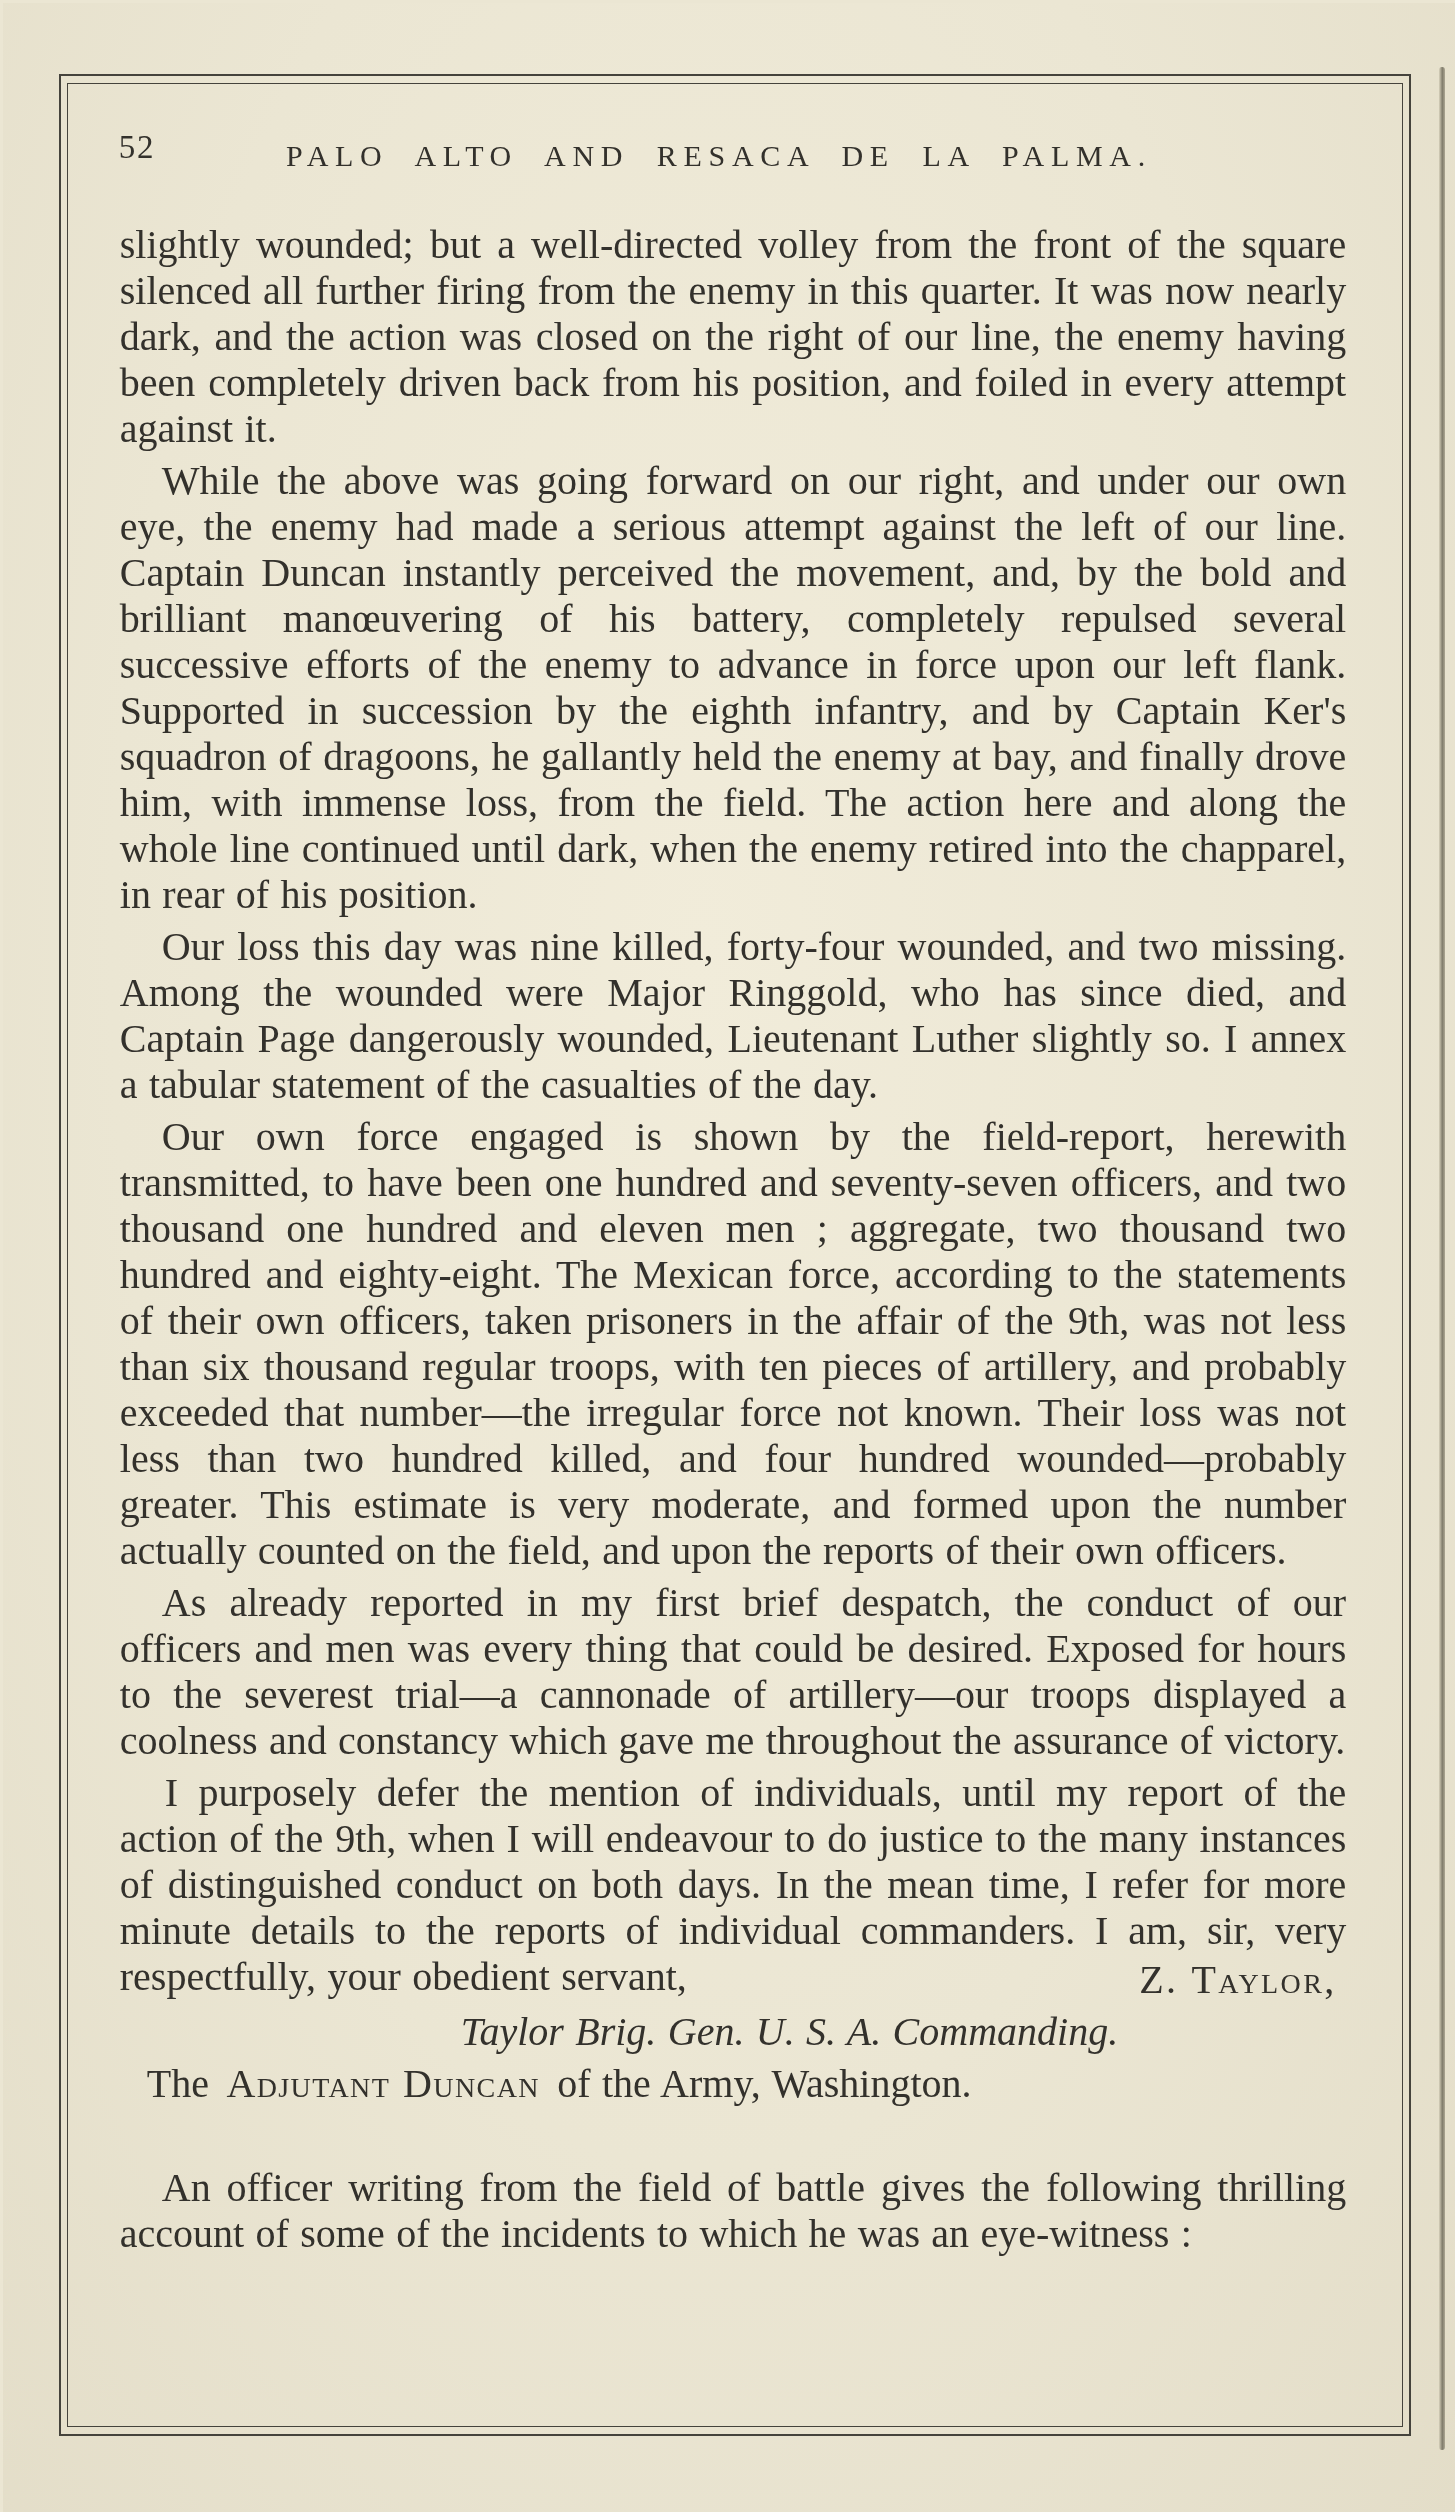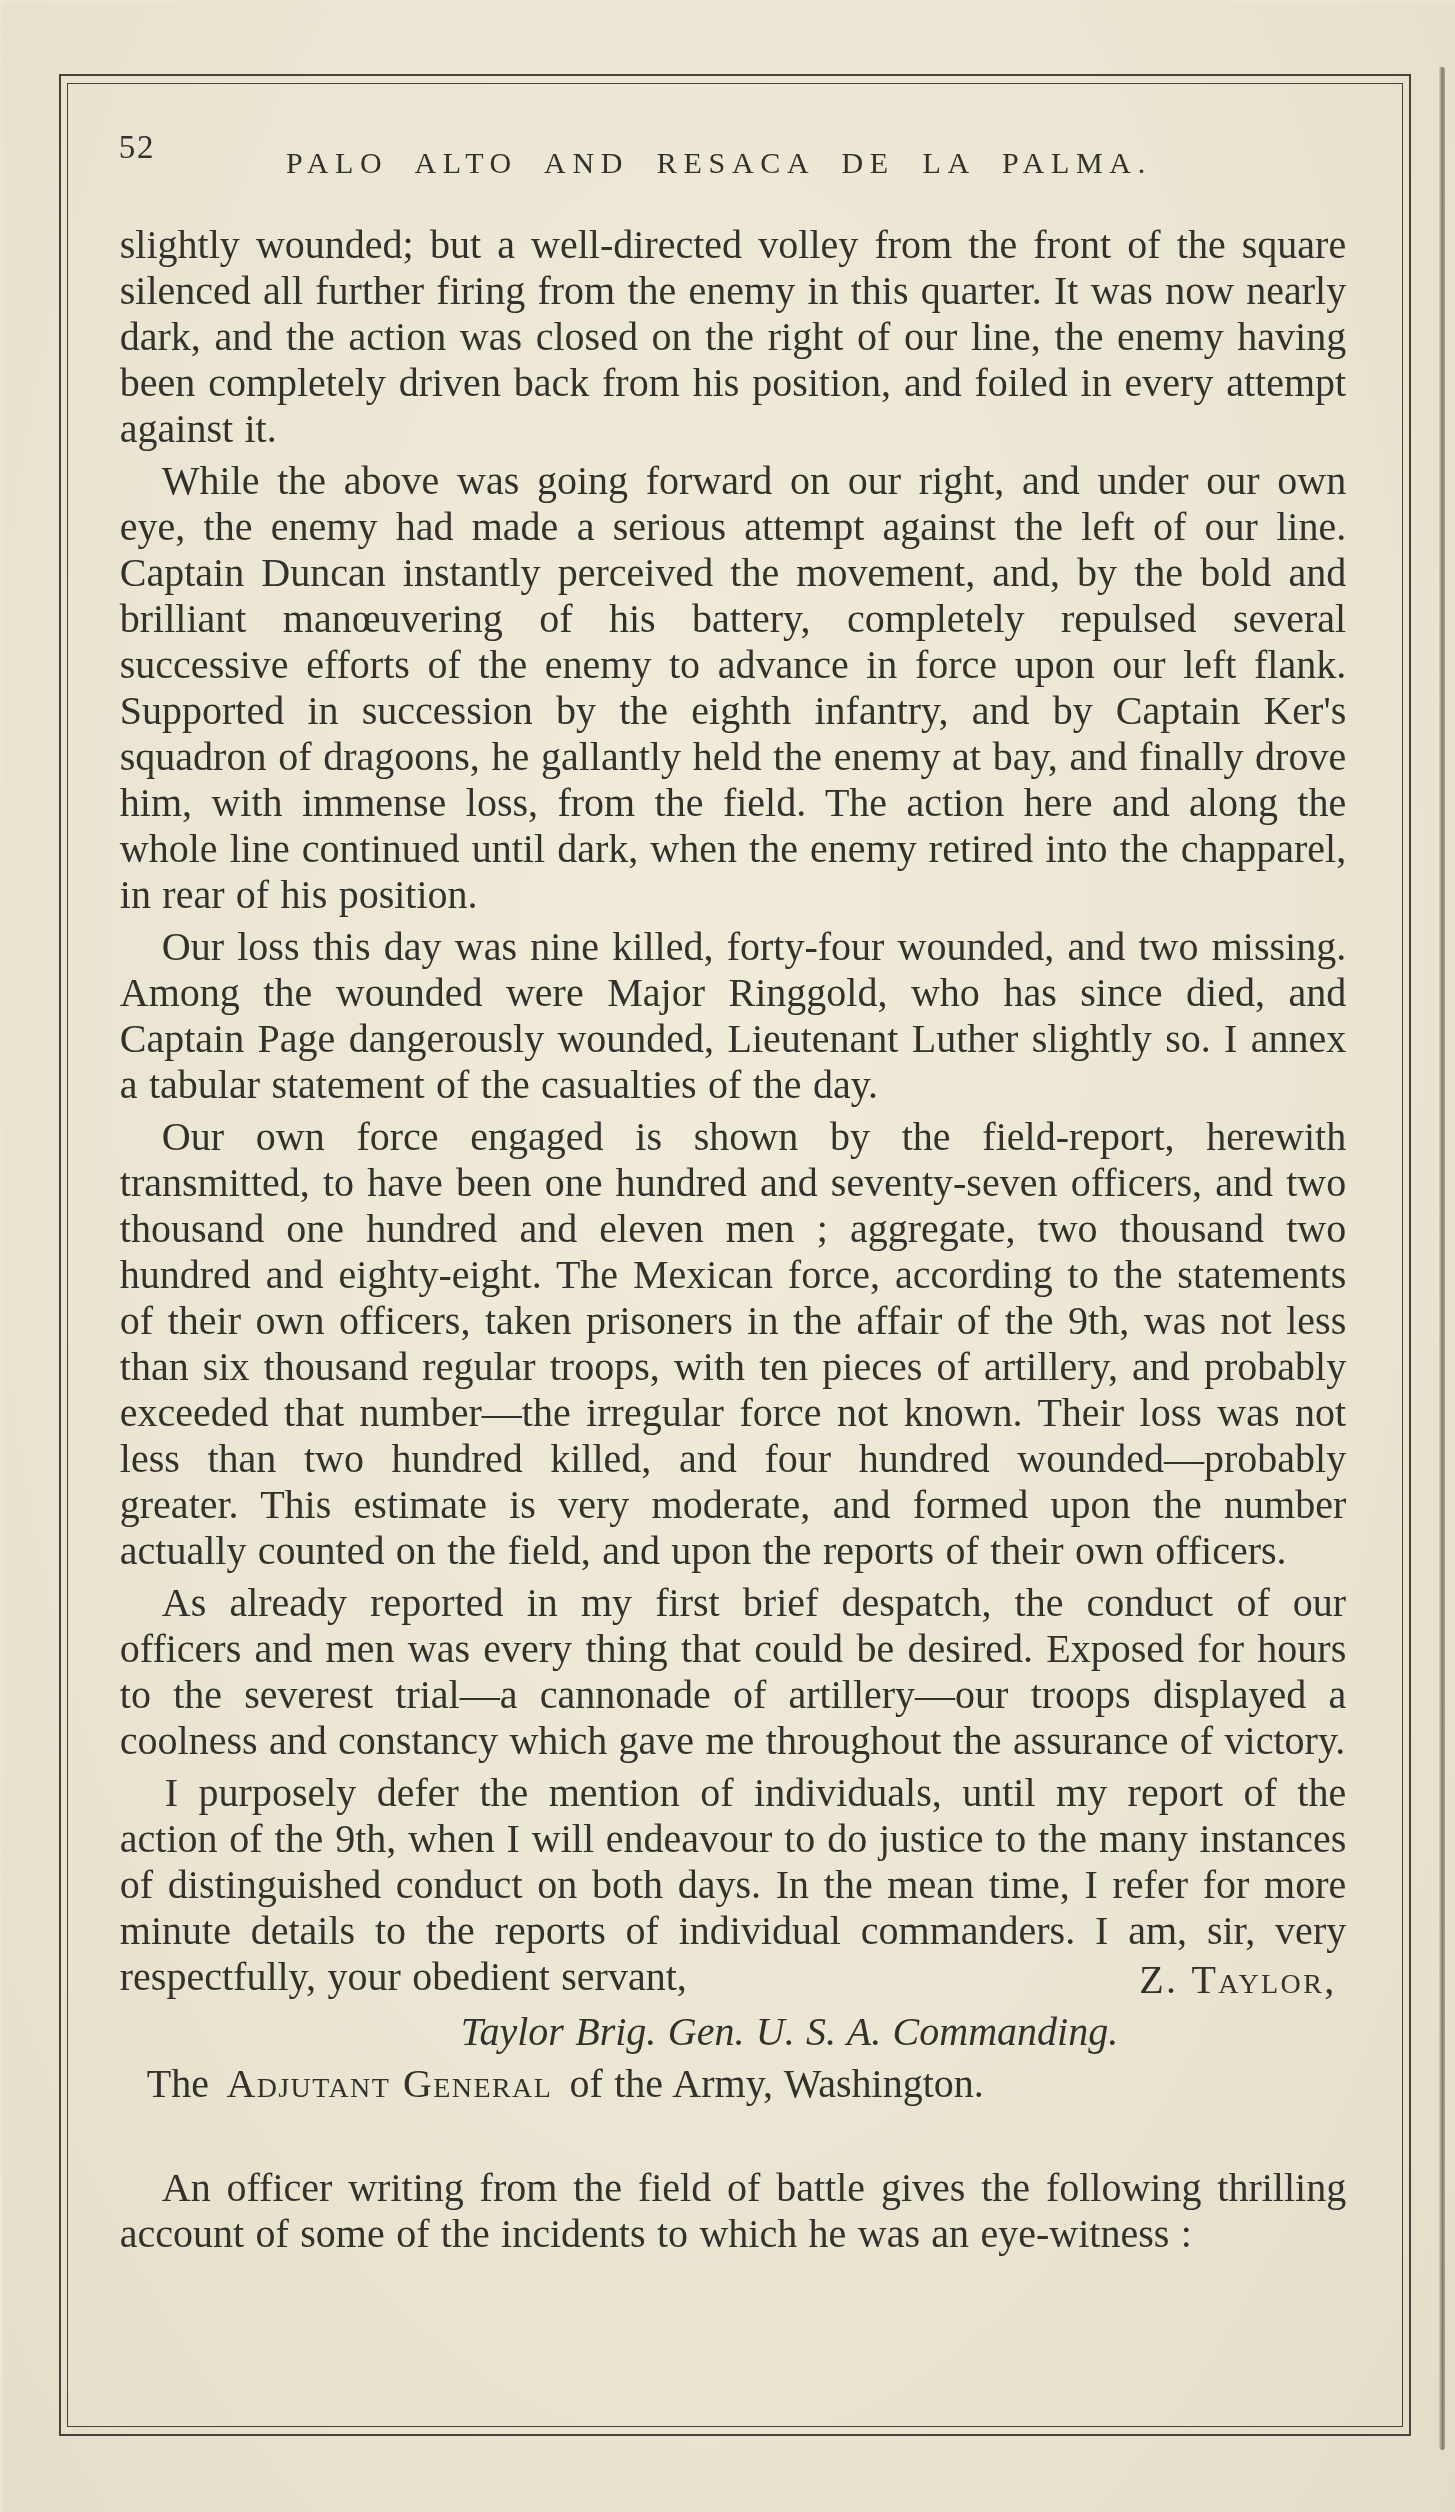--- a/index.html
+++ b/index.html
@@ -25,21 +25,21 @@
     width:100%; height:100%;
     border: 1.4px solid var(--rule, #45433c);
     padding: 33px 50px 0 46px;
   }
   .page-header { position:relative; height:48px; margin-top:7.7px; margin-bottom:29px; }
   .page-number {
     position:absolute; left:1.9px; top:1.9px;
     font-size:33px; letter-spacing:1.9px;
   }
   .running-title {
-    position:absolute; left:39px; right:67px; top:19px;
+    position:absolute; left:39px; right:67px; top:12px;
     text-align:center;
     font-size:30px; font-weight:normal;
     letter-spacing:6.7px; word-spacing:13.5px;
     white-space:nowrap;
   }
   .body-text {
     font-size:40px;
     line-height:46px;
     text-align:justify;
     word-spacing:1.4px;
@@ -93,21 +93,21 @@
         <p class="para">Our loss this day was nine killed, forty-four wounded, and two missing. Among the wounded were Major Ringgold, who has since died, and Captain Page dangerously wounded, Lieutenant Luther slightly so.  I annex a tabular statement of the casualties of the day.</p>
 
         <p class="para">Our own force engaged is shown by the field-report, herewith transmitted, to have been one hundred and seventy-seven officers, and two thousand one hundred and eleven men ; aggregate, two thousand two hundred and eighty-eight.  The Mexican force, according to the statements of their own officers, taken prisoners in the affair of the 9th, was not less than six thousand regular troops, with ten pieces of artillery, and probably exceeded that number—the irregular force not known.  Their loss was not less than two hundred killed, and four hundred wounded—probably greater.  This estimate is very moderate, and formed upon the number actually counted on the field, and upon the reports of their own officers.</p>
 
         <p class="para">As already reported in my first brief despatch, the conduct of our officers and men was every thing that could be desired.  Exposed for hours to the severest trial—a cannonade of artillery—our troops displayed a coolness and constancy which gave me throughout the assurance of victory.</p>
 
         <p class="para"><span>I purposely defer the mention of individuals, until my report of the action of the 9th, when I will endeavour to do justice to the many instances of distinguished conduct on both days.  In the mean time, I refer for more minute details to the reports of individual commanders.  I am, sir, very respectfully, your obedient servant,</span><span class="signature-name">Z. Taylor,</span></p>
 
         <p class="signature-title">Taylor Brig. Gen. U. S. A. Commanding.</p>
 
-        <p class="addressee"><span>The </span><span class="smallcaps">Adjutant General</span><span class="italic"> of the Army, Washington.</span></p>
+        <p class="addressee"><span>The </span><span class="smallcaps">Adjutant Duncan</span><span class="italic"> of the Army, Washington.</span></p>
 
         <p class="para closing">An officer writing from the field of battle gives the following thrilling account of some of the incidents to which he was an eye-witness :</p>
 
       </main>
 
     </div>
   </div>
 
   <div class="right-edge"></div>
 

